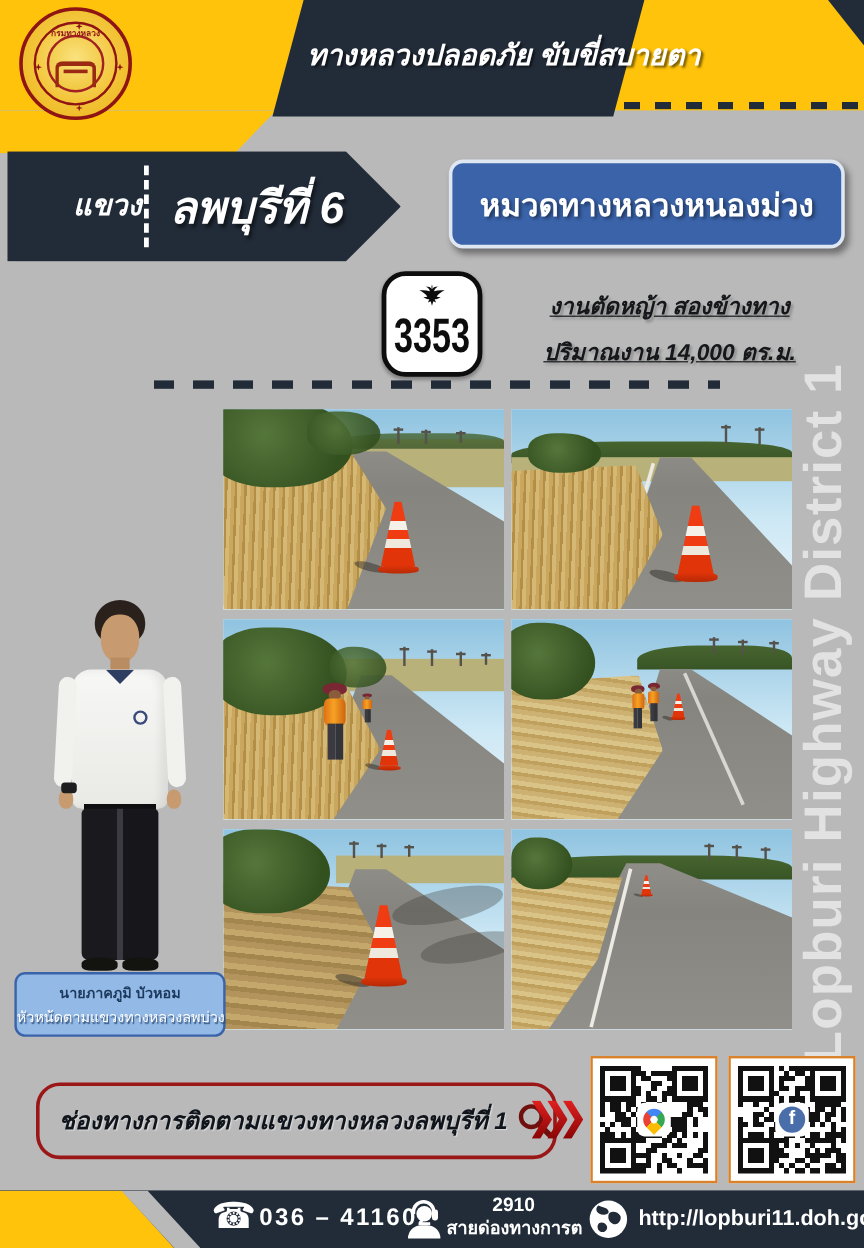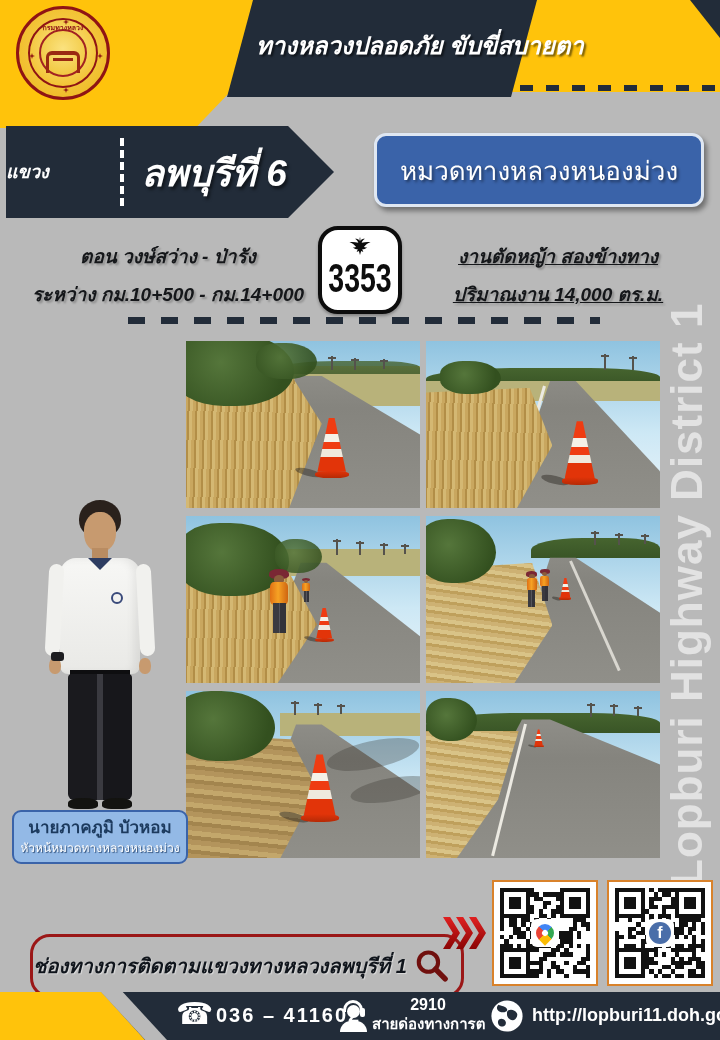--- a/index.html
+++ b/index.html
@@ -19,25 +19,25 @@
   .logo{position:absolute;left:16px;top:6px;width:94px;height:94px;border-radius:50%;background:radial-gradient(circle at 50% 45%,#f9d75c,#f0bd2a 75%);border:3px solid #8f1414;}
   .logo-ring{position:absolute;left:9px;top:9px;right:9px;bottom:9px;border-radius:50%;border:2px solid #8f1414;background:radial-gradient(circle at 50% 42%,#fce48a,#f2c230 80%);}
   .logo-core{position:absolute;left:20px;top:20px;right:20px;bottom:20px;border-radius:50%;border:2px solid #a22222;background:radial-gradient(circle at 50% 40%,#fbe27f,#eec12f);}
   .logo-motif{position:absolute;left:50%;top:46%;width:34px;height:22px;transform:translateX(-50%);border-top:4px solid #9a2a12;border-left:3px solid #9a2a12;border-right:3px solid #9a2a12;border-radius:6px 6px 0 0;}
   .logo-motif::after{content:"";position:absolute;left:4px;right:4px;top:3px;height:3px;background:#9a2a12;}
   .logo-txt{position:absolute;left:0;right:0;top:13px;text-align:center;font-size:7px;font-weight:bold;color:#8f1414;}
   .logo-star{position:absolute;width:6px;height:6px;background:#8f1414;clip-path:polygon(50% 0,62% 38%,100% 50%,62% 62%,50% 100%,38% 62%,0 50%,38% 38%);}
 
   
   .office-arrow{position:absolute;left:6px;top:126px;width:328px;height:92px;background:#222c39;clip-path:polygon(0 0,86% 0,100% 50%,86% 100%,0 100%);display:flex;align-items:center;filter:drop-shadow(4px 5px 3px rgba(0,0,0,.38));}
-  .office-prefix{width:112px;text-align:left;color:#fff;font-weight:bold;font-style:italic;font-size:18px;line-height:30px;}
+  .office-prefix{width:112px;text-align:right;color:#fff;font-weight:bold;font-style:italic;font-size:24px;line-height:30px;}
   .office-divider{height:68px;border-left:4px dashed #fff;margin:0 4px 0 2px;}
   .office-name{flex:1;text-align:center;padding-right:34px;color:#fff;font-weight:bold;font-style:italic;font-size:37px;white-space:nowrap;text-shadow:2px 3px 3px rgba(0,0,0,.5);}
 
-  .subunit-badge{position:absolute;left:374px;top:133px;width:330px;height:74px;background:#3a63a9;border:3px solid #dfe7f2;border-radius:12px;box-shadow:3px 4px 5px rgba(0,0,0,.4);display:flex;align-items:center;justify-content:center;color:#fff;font-size:26px;font-weight:normal;white-space:nowrap;text-shadow:2px 2px 3px rgba(0,0,0,.45);}
+  .subunit-badge{position:absolute;left:374px;top:133px;width:330px;height:74px;background:#3a63a9;border:3px solid #dfe7f2;border-radius:12px;box-shadow:3px 4px 5px rgba(0,0,0,.4);display:flex;align-items:center;justify-content:center;color:#fff;font-size:26px;font-weight:bold;white-space:nowrap;text-shadow:2px 2px 3px rgba(0,0,0,.45);}
 
   
   .info-txt{position:absolute;width:304px;text-align:center;font-size:19px;font-weight:bold;font-style:italic;color:#15171a;line-height:38px;text-shadow:2px 2px 2px rgba(0,0,0,.22);white-space:nowrap;}
   .info-left{left:16px;top:238px;}
   .info-right{left:406px;top:238px;text-decoration:underline;}
   .route-shield{position:absolute;left:318px;top:226px;width:84px;height:88px;background:#fff;border:4px solid #0d0d0d;border-radius:20px;box-shadow:0 2px 3px rgba(0,0,0,.3);text-align:center;}
   .route-shield svg{margin-top:6px;}
   .route-num{font-size:31px;font-weight:bold;color:#0d0d0d;letter-spacing:0;transform:scale(.92,1.3);margin-top:1px;}
   .mid-dash{position:absolute;left:128px;top:317px;width:472px;height:7px;background:repeating-linear-gradient(90deg,#222c39 0 17px,transparent 17px 33px);}
 
@@ -79,25 +79,25 @@
   .of-collar{position:absolute;left:50px;top:58px;width:24px;height:12px;background:#2e3d62;clip-path:polygon(0 0,100% 0,50% 100%);}
   .of-logo{position:absolute;left:73px;top:92px;width:12px;height:12px;border:2px solid #3a4a7a;border-radius:50%;}
   .of-arm{position:absolute;top:64px;width:15px;height:92px;background:#f1f1ee;border-radius:8px;}
   .of-hand{position:absolute;width:12px;height:16px;background:#c79a6f;border-radius:45%;}
   .of-watch{position:absolute;left:13px;top:152px;width:13px;height:9px;background:#1d1d20;border-radius:3px;}
   .of-belt{position:absolute;left:32px;top:170px;width:60px;height:6px;background:#0e0e10;}
   .of-pants{position:absolute;left:30px;top:174px;width:64px;height:126px;background:linear-gradient(90deg,#1a1a1e 0 46%,#3a3a40 46% 54%,#17171b 54% 100%);border-radius:4px 4px 6px 6px;}
   .of-shoe{position:absolute;top:298px;width:30px;height:11px;background:#131310;border-radius:45% 45% 30% 30%;}
 
   .name-label{position:absolute;left:12px;top:810px;width:176px;height:54px;background:#93b9e6;border:2px solid #3a63a9;border-radius:9px;text-align:center;padding-top:5px;}
-  .name-l1{font-size:17px;font-weight:bold;color:#1c3a5e;line-height:22px;white-space:nowrap;}
+  .name-l1{font-size:12px;font-weight:bold;color:#1c3a5e;line-height:22px;white-space:nowrap;}
   .name-l2{font-size:12px;color:#fff;line-height:18px;white-space:nowrap;text-shadow:1px 1px 1px #2b4a73;}
 
   
-  .follow-bar{position:absolute;left:30px;top:902px;width:434px;height:64px;border:3px solid #9b1717;border-radius:20px;display:flex;align-items:center;margin-top:32px;}
+  .follow-bar{position:absolute;left:30px;top:902px;width:434px;height:64px;border:3px solid #9b1717;border-radius:20px;display:flex;align-items:center;padding-left:16px;}
   .follow-label{font-size:20px;font-weight:bold;font-style:italic;color:#10151c;white-space:nowrap;text-shadow:1px 1px 1px rgba(255,255,255,.5);}
   .follow-mag{margin-left:6px;}
   .chevrons{position:absolute;left:443px;top:917px;display:flex;}
   .chv{width:17px;height:32px;clip-path:polygon(0 0,42% 0,100% 50%,42% 100%,0 100%,58% 50%);background:linear-gradient(180deg,#e02020,#8a0505);margin-right:-4px;}
 
   
   .qr{position:absolute;top:880px;width:106px;height:106px;background:#fff;border:2px solid #d9822b;padding:6px;}
   .qr-inner{width:100%;height:100%;}
   .qr-badge{position:absolute;left:50%;top:50%;width:28px;height:28px;transform:translate(-50%,-50%);background:#fff;border-radius:6px;display:flex;align-items:center;justify-content:center;}
   .pin{width:18px;height:18px;border-radius:50% 50% 50% 0;transform:rotate(-45deg);background:conic-gradient(from 0deg,#4285f4 0 25%,#34a853 25% 50%,#fbbc04 50% 75%,#ea4335 75% 100%);position:relative;}
@@ -149,24 +149,20 @@
   <div class="office-arrow">
     <div class="office-prefix">
       <div>แขวง</div>
     </div>
     <div class="office-divider"></div>
     <div class="office-name">ลพบุรีที่ 6</div>
   </div>
 
   <div class="subunit-badge">หมวดทางหลวงหนองม่วง</div>
 
-  <div class="info-txt info-left">
-    <div>ตอน วงษ์สว่าง - ป่ารัง</div>
-    <div>ระหว่าง กม.10+500 - กม.14+000</div>
-  </div>
 
   <div class="route-shield">
     <svg width="28" height="20" viewBox="0 0 24 18">
       <path fill="#0d0d0d" d="M12 1c.5 1.5.5 2.5 0 3.5-1-1.5-2.5-2-4.5-2 1.5 1 2.5 2 3 3.5C8 5.5 5.5 5 2.5 5.5 5 6.5 7 8 8.5 10c-1 .5-2 .5-3 .3 1.5 1.2 3 1.7 4.5 1.7L9 14.5l2-1 1 3.5 1-3.5 2 1-1-2.5c1.5 0 3-.5 4.5-1.7-1 .2-2 .2-3-.3C17 8 19 6.5 21.5 5.5 18.5 5 16 5.5 13.5 6c.5-1.5 1.5-2.5 3-3.5-2 0-3.5.5-4.5 2-.5-1-.5-2 0-3.5z"></path>
     </svg>
     <div class="route-num">3353</div>
   </div>
 
   <div class="info-txt info-right">
     <div>งานตัดหญ้า สองข้างทาง</div>
@@ -321,21 +317,21 @@
     <div class="of-hand" style="left:101px;top:158px;"></div>
     <div class="of-watch"></div>
     <div class="of-belt"></div>
     <div class="of-pants"></div>
     <div class="of-shoe" style="left:30px;"></div>
     <div class="of-shoe" style="left:64px;"></div>
   </div>
 
   <div class="name-label">
     <div class="name-l1">นายภาคภูมิ  บัวหอม</div>
-    <div class="name-l2">หัวหน้หมวดทางหลวงหนองม่วง</div>
+    <div class="name-l2">หัวหน้ดตามแขวงทางหลวงลพบ่วง</div>
   </div>
 
   <div class="follow-bar">
     <span class="follow-label">ช่องทางการติดตามแขวงทางหลวงลพบุรีที่ 1</span>
     <svg class="follow-mag" width="36" height="36" viewBox="0 0 28 28">
       <circle cx="12" cy="11" r="7.5" fill="none" stroke="#70100e" stroke-width="3.2"></circle>
       <line x1="17.5" y1="16.5" x2="25" y2="24" stroke="#70100e" stroke-width="4.2" stroke-linecap="round"></line>
     </svg>
   </div>
 

